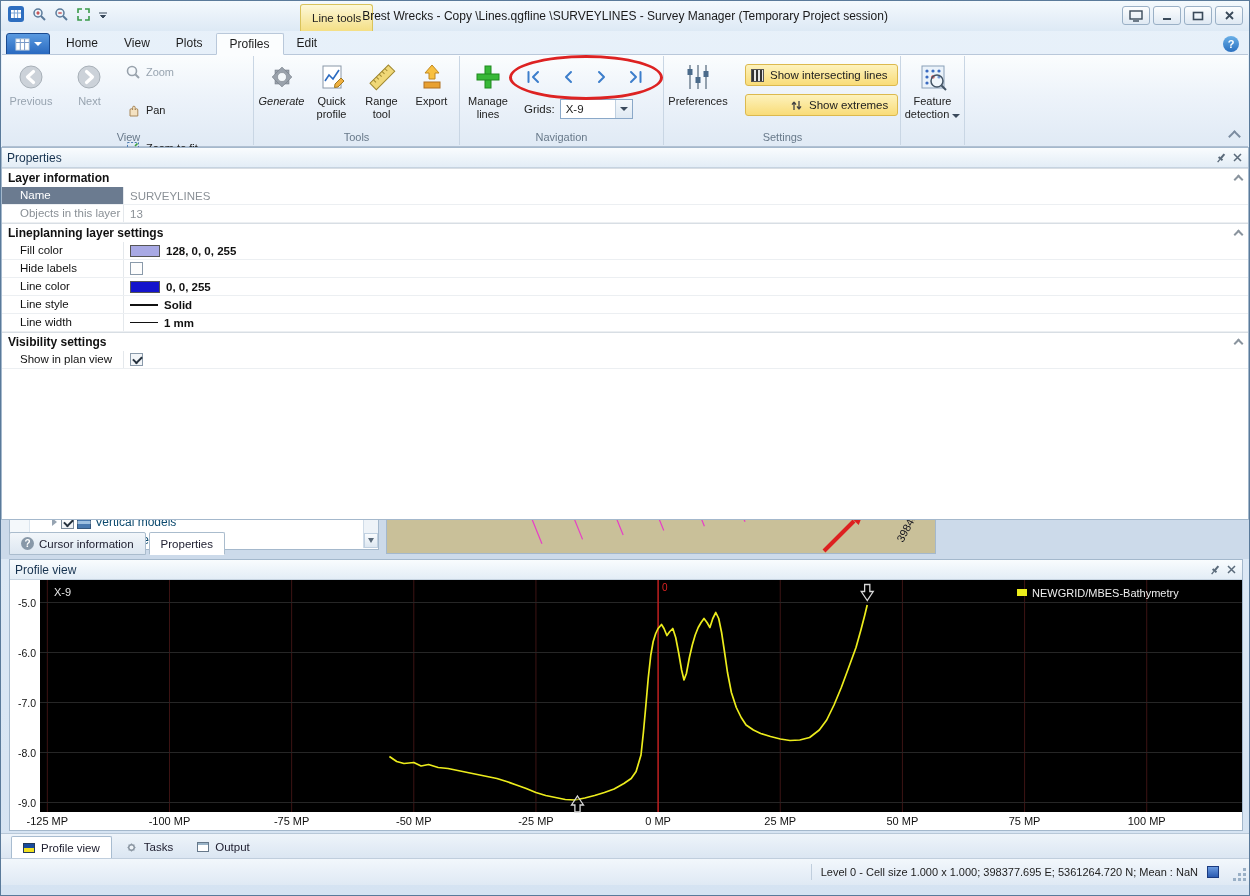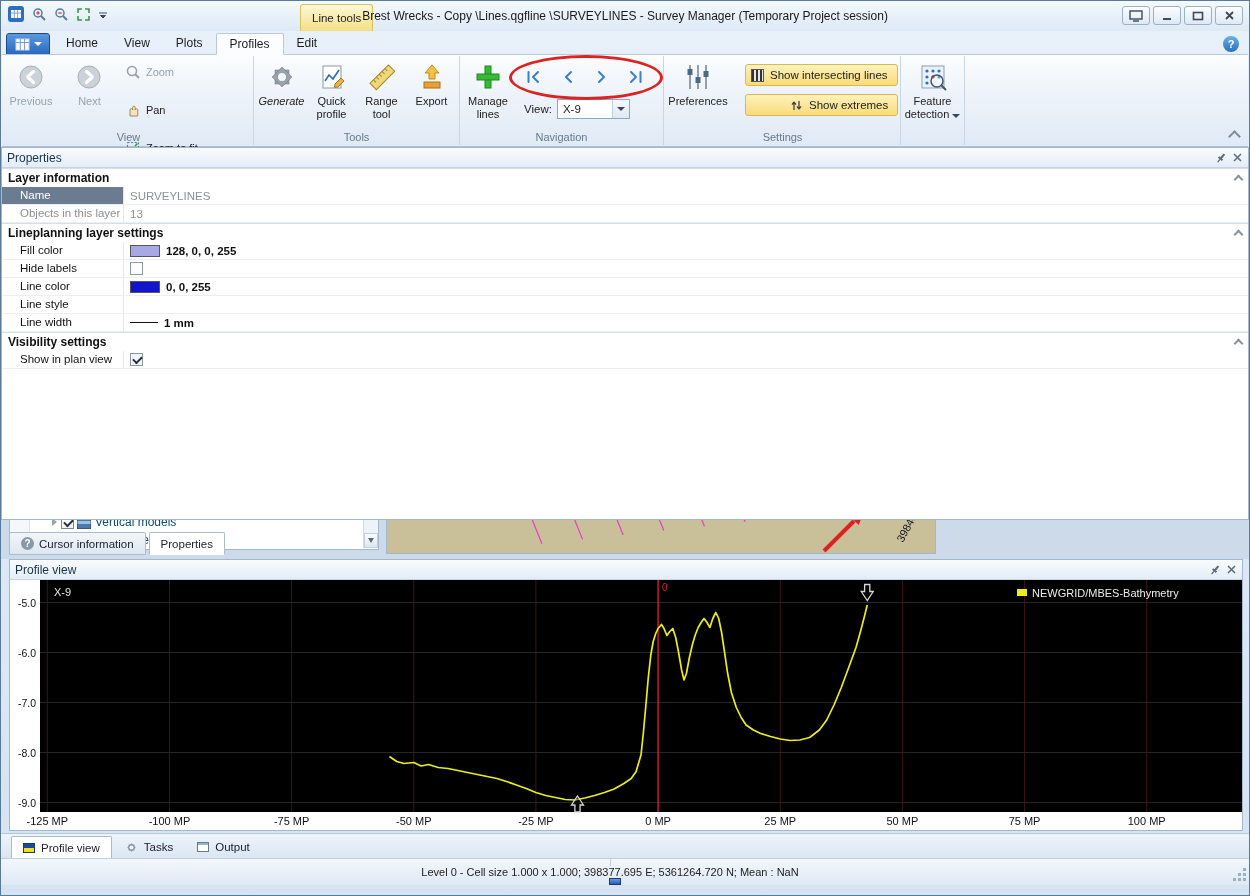--- a/index.html
+++ b/index.html
@@ -128,21 +128,21 @@
   .profilep{position:absolute;top:558px;left:8px;width:1234px;height:272px;background:#fff;border:1px solid #a4b8cc;}
   
   .btabs{position:absolute;top:832px;left:0;right:0;height:25px;background:linear-gradient(#eef4fa,#dbe6f2);
     border-top:1px solid #b8c8d8;display:flex;align-items:flex-end;padding-left:10px;gap:2px;}
   .btab{display:flex;align-items:center;gap:6px;height:22px;padding:0 11px;font-size:11.5px;color:#223;}
   .btab.active{background:#fff;border:1px solid #a8bcd0;border-bottom:none;border-radius:2px 2px 0 0;}
   .bt-ic1{width:12px;height:10px;background:linear-gradient(180deg,#184a9c 55%,#f0e020 55%);border:1px solid #223a5a;}
   .bt-ic3{width:12px;height:10px;background:#fff;border:1px solid #66788a;box-shadow:inset 0 2px 0 #9ab4c8;}
   
   .statusbar{position:absolute;top:857px;left:0;right:0;height:27px;background:linear-gradient(#f2f7fc,#dfe9f4);
-    border-top:1px solid #c0cedd;display:flex;align-items:center;justify-content:flex-end;font-size:11px;color:#222;padding-right:30px;flex-direction:column;}
+    border-top:1px solid #c0cedd;display:flex;align-items:center;justify-content:flex-end;font-size:11px;color:#222;padding-right:30px;}
   .sep{width:1px;height:16px;background:#c0cedd;margin:0 9px;}
   .st-ic{width:12px;height:12px;background:linear-gradient(#6a9ae0,#2a5ab0);border:1px solid #1a3a80;margin-left:9px;}
   .grip{position:absolute;right:3px;bottom:4px;width:14px;height:14px;}
   .grip i{position:absolute;width:3px;height:3px;background:#9ab0c6;}
   svg{display:block;}
 </style>
 </head>
 <body>
 
 <div class="window">
@@ -366,21 +366,21 @@
               </svg>
             </div>
           <div class="nv">
               <svg width="17" height="16" fill="none" stroke="#3c7ecb" stroke-width="2" stroke-linecap="round" stroke-linejoin="round">
                 <path d="M13.5 3 v10"></path>
                 <path d="M4 3 L9 8 l-5 5"></path>
               </svg>
             </div>
         </div>
         <div class="comborow">
-          <span>View:</span>
+          <span>Grids:</span>
           <div class="combo">
             <span class="val">X-9</span>
             <span class="dd">
                 <span class="tri-d"></span>
               </span>
           </div>
         </div>
       </div>
       <div class="glabel">Navigation</div>
     </div>
@@ -806,20 +806,24 @@
             </div>
             <div class="ps-row">
               <div class="ps-l">Line color</div>
               <div class="ps-v">
                 <span class="swatch" style="background: rgb(20, 20, 204);"></span>
                 <span class="bold">0, 0, 255</span>
               </div>
             </div>
             <div class="ps-row">
               <div class="ps-l">Line style</div>
+              <div class="ps-v">
+                <span class="lsample"></span>
+                <span class="bold">Solid</span>
+              </div>
             </div>
             <div class="ps-row">
               <div class="ps-l">Line width</div>
               <div class="ps-v">
                 <span class="lsample thin"></span>
                 <span class="bold">1 mm</span>
               </div>
             </div>
             <div class="ps-h">
               <span>Visibility settings</span>

